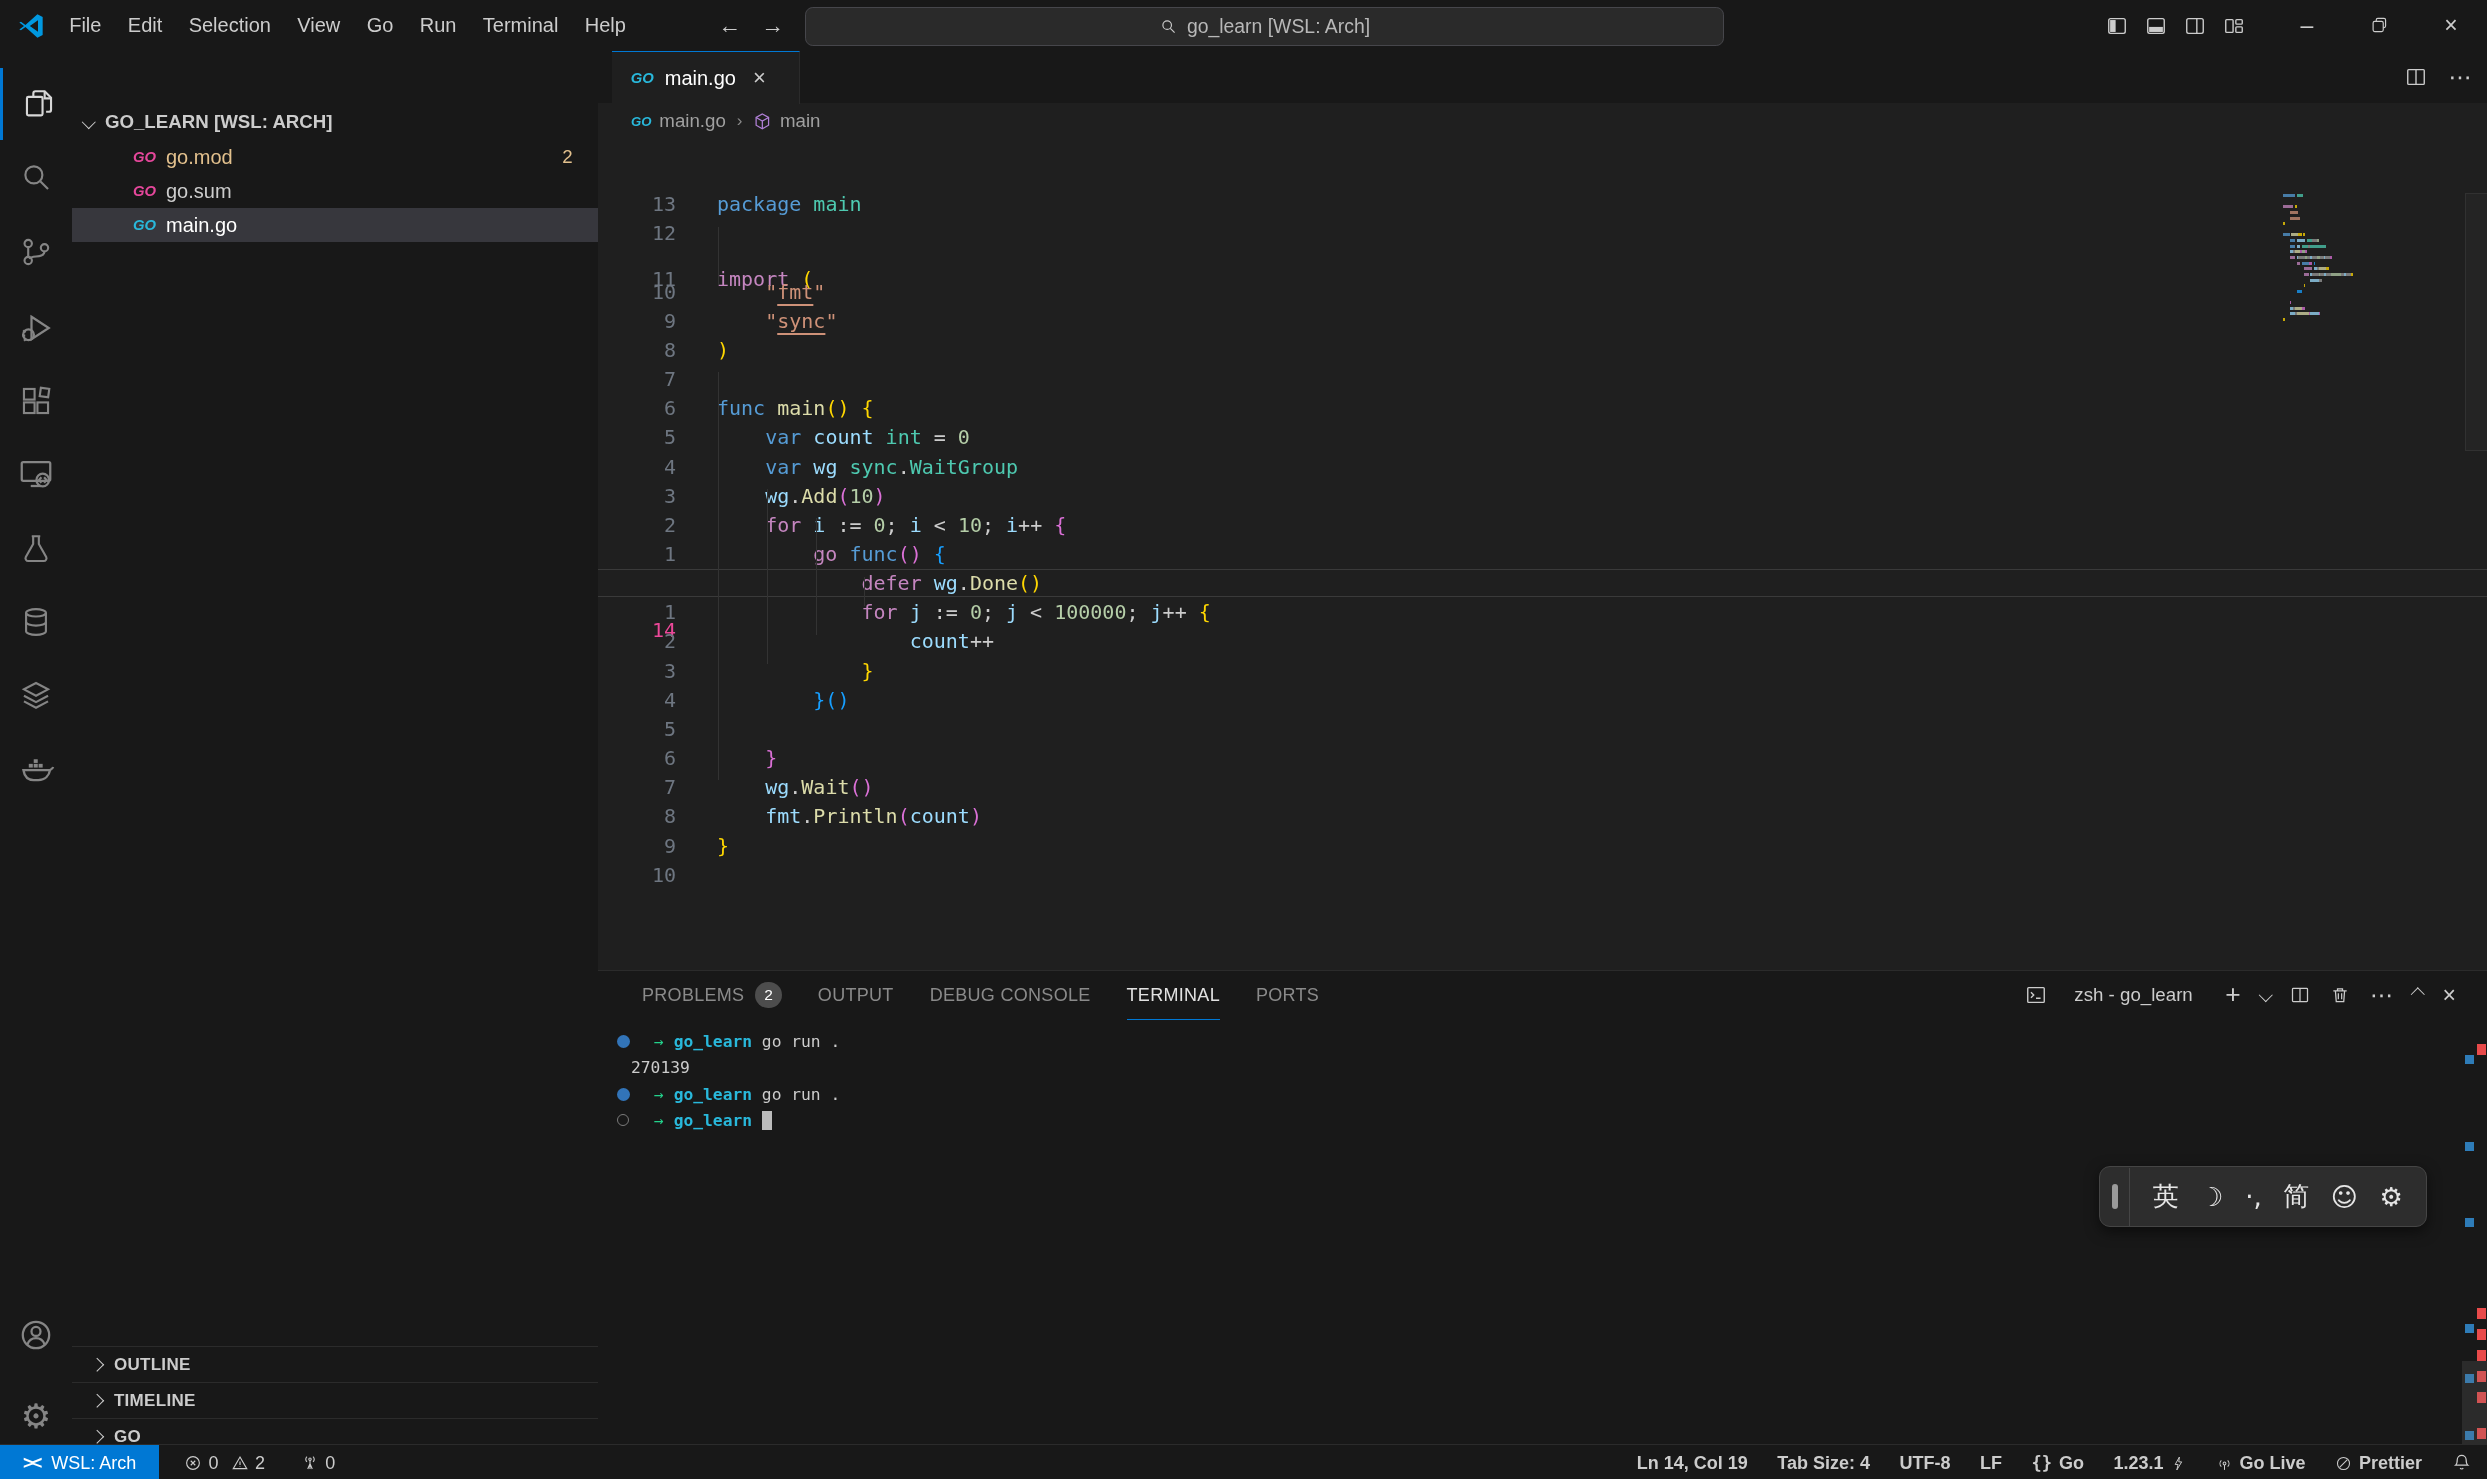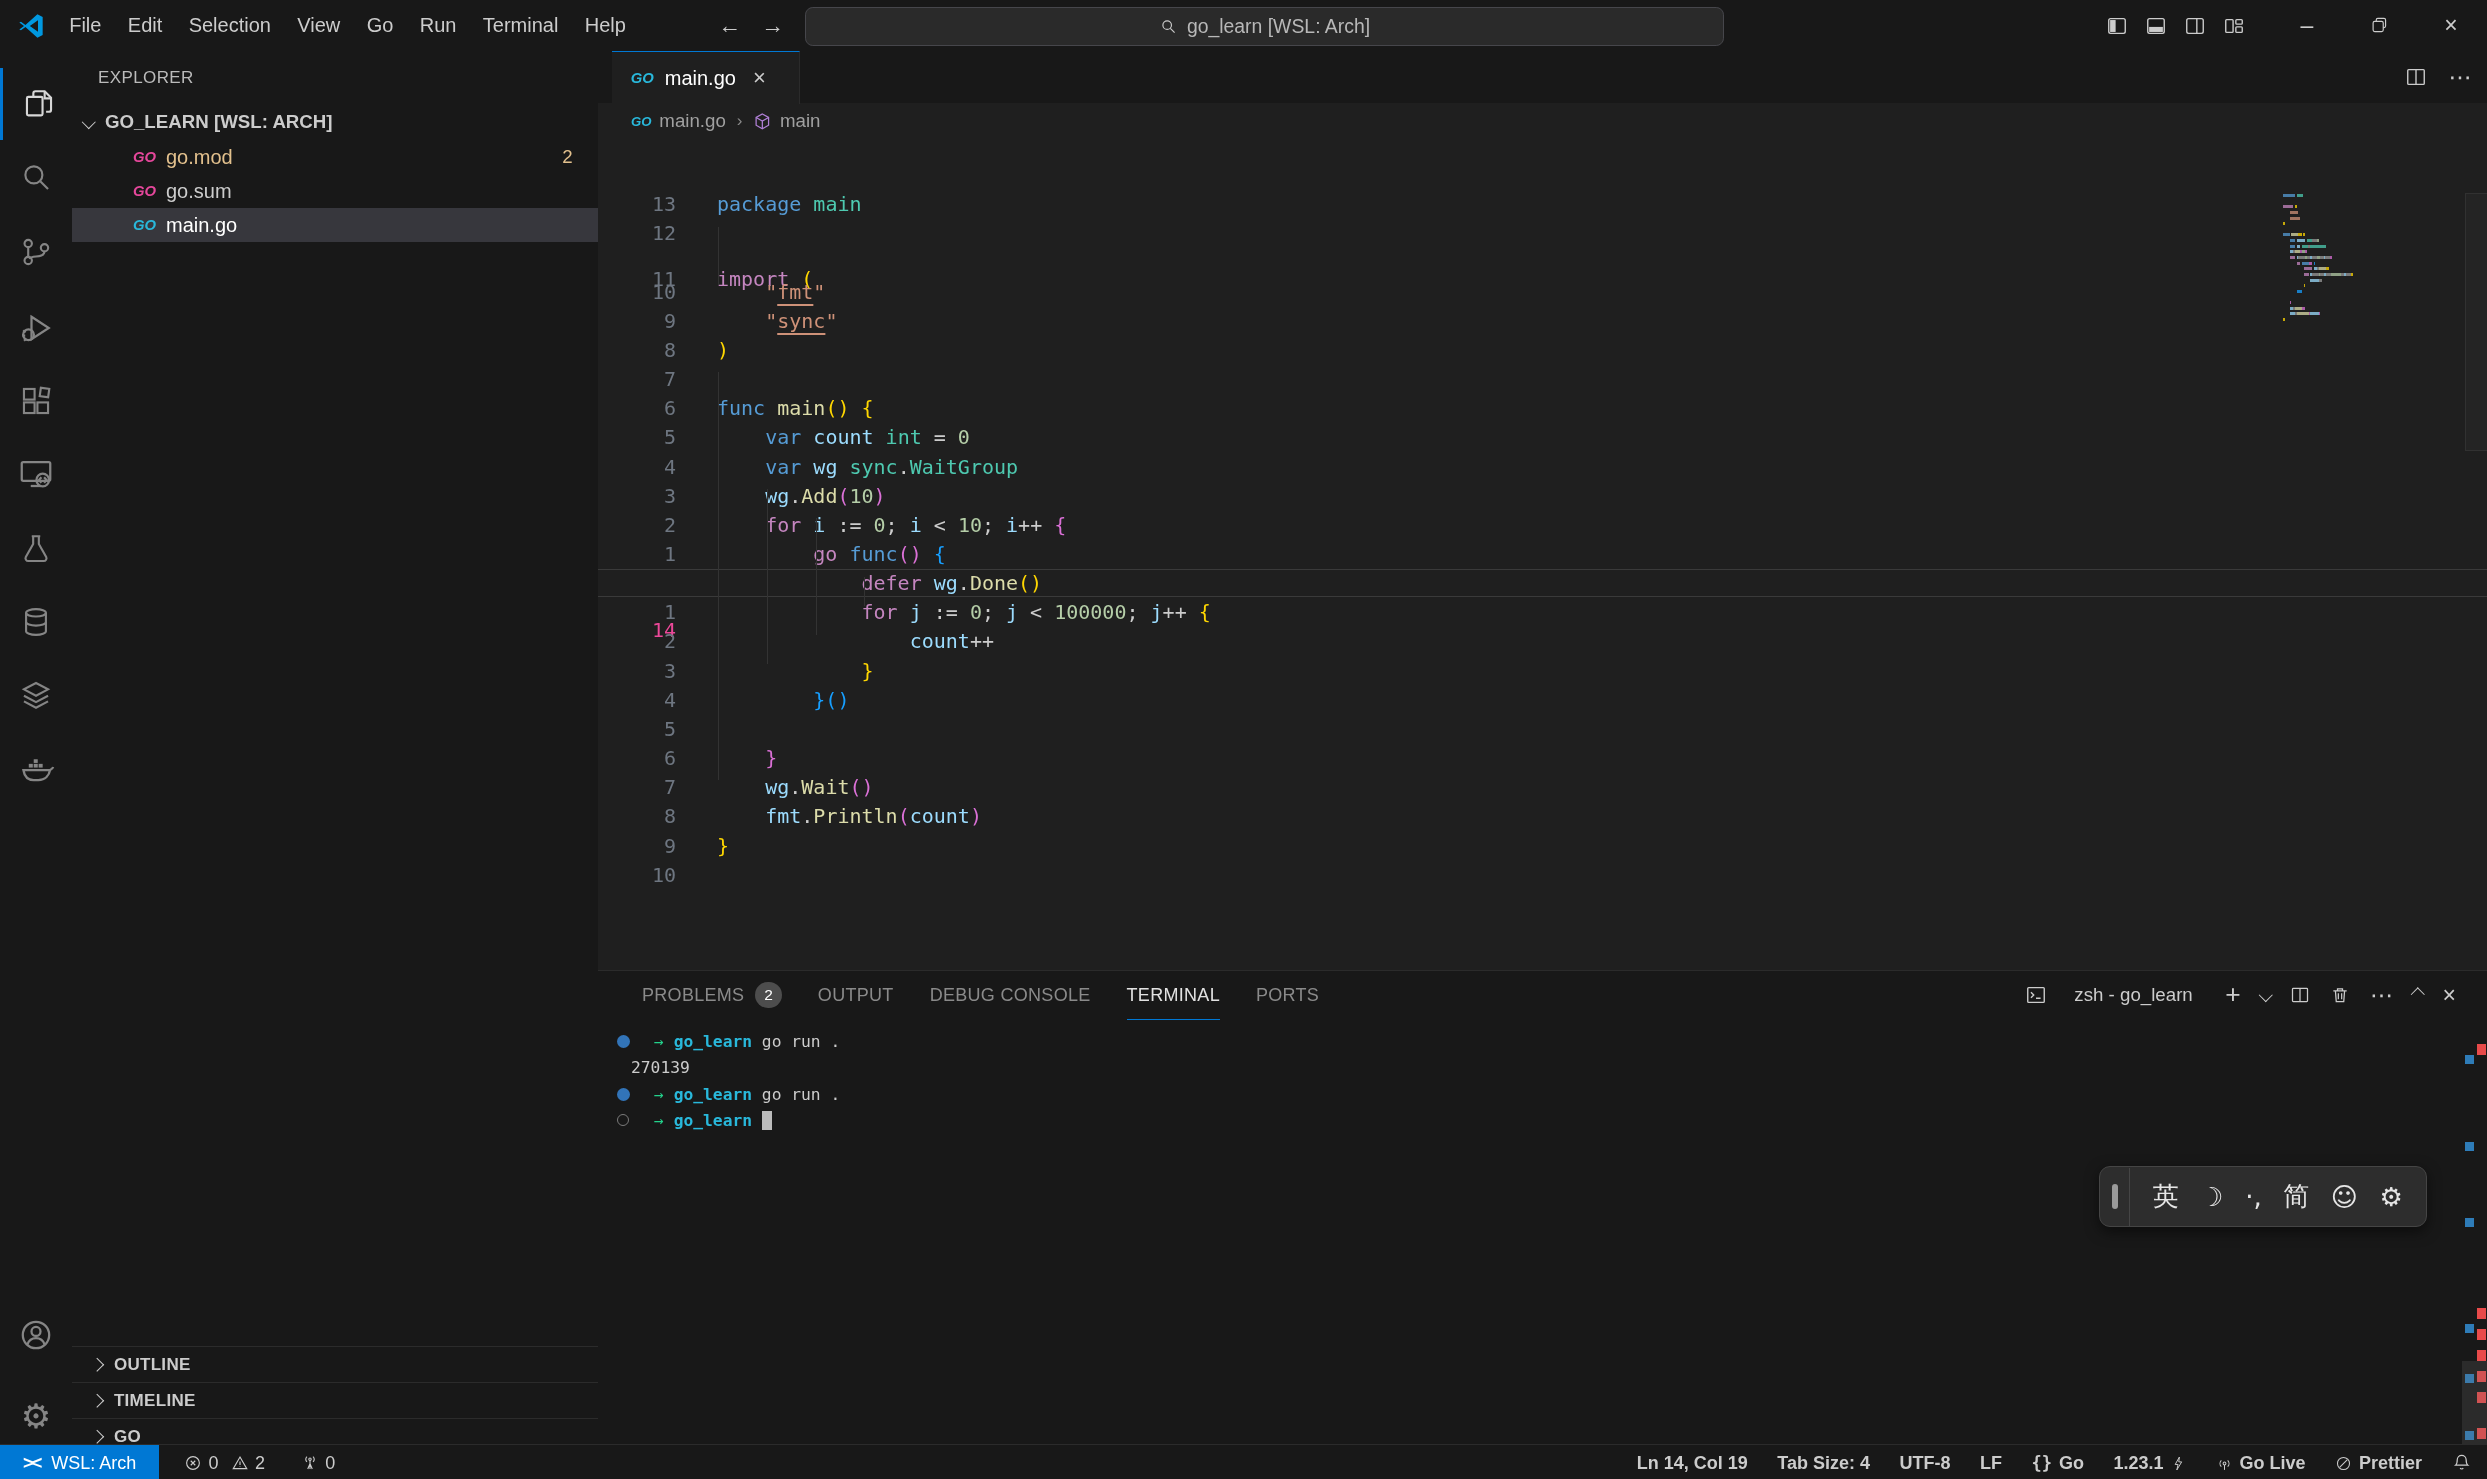--- a/index.html
+++ b/index.html
@@ -277,24 +277,20 @@
           <circle cx="12" cy="9.6" r="3"></circle>
           <path d="M6.3 18.3c1-3 3.1-4.2 5.7-4.2s4.7 1.2 5.7 4.2"></path>
         </svg>
     </div>
     <div class="act" style="top:1329px">
       <span class="gearglyph">⚙</span>
     </div>
   </div>
 
   <div id="sidebar">
-    <div id="expl-header">
-      <span id="expl-title">EXPLORER</span>
-      <span id="expl-more">⋯</span>
-    </div>
     <div id="project-row">
       <span class="chev down"></span>
       <span id="project-label">GO_LEARN [WSL: ARCH]</span>
     </div>
     <div id="filelist">
         <div class="filerow">
           <span class="goicon" style="color: rgb(229, 71, 155);">GO</span>
           <span class="fname" style="color: rgb(226, 192, 141);">go.mod</span>
           <span class="fbadge" style="color: rgb(226, 192, 141);">2</span>
         </div>

